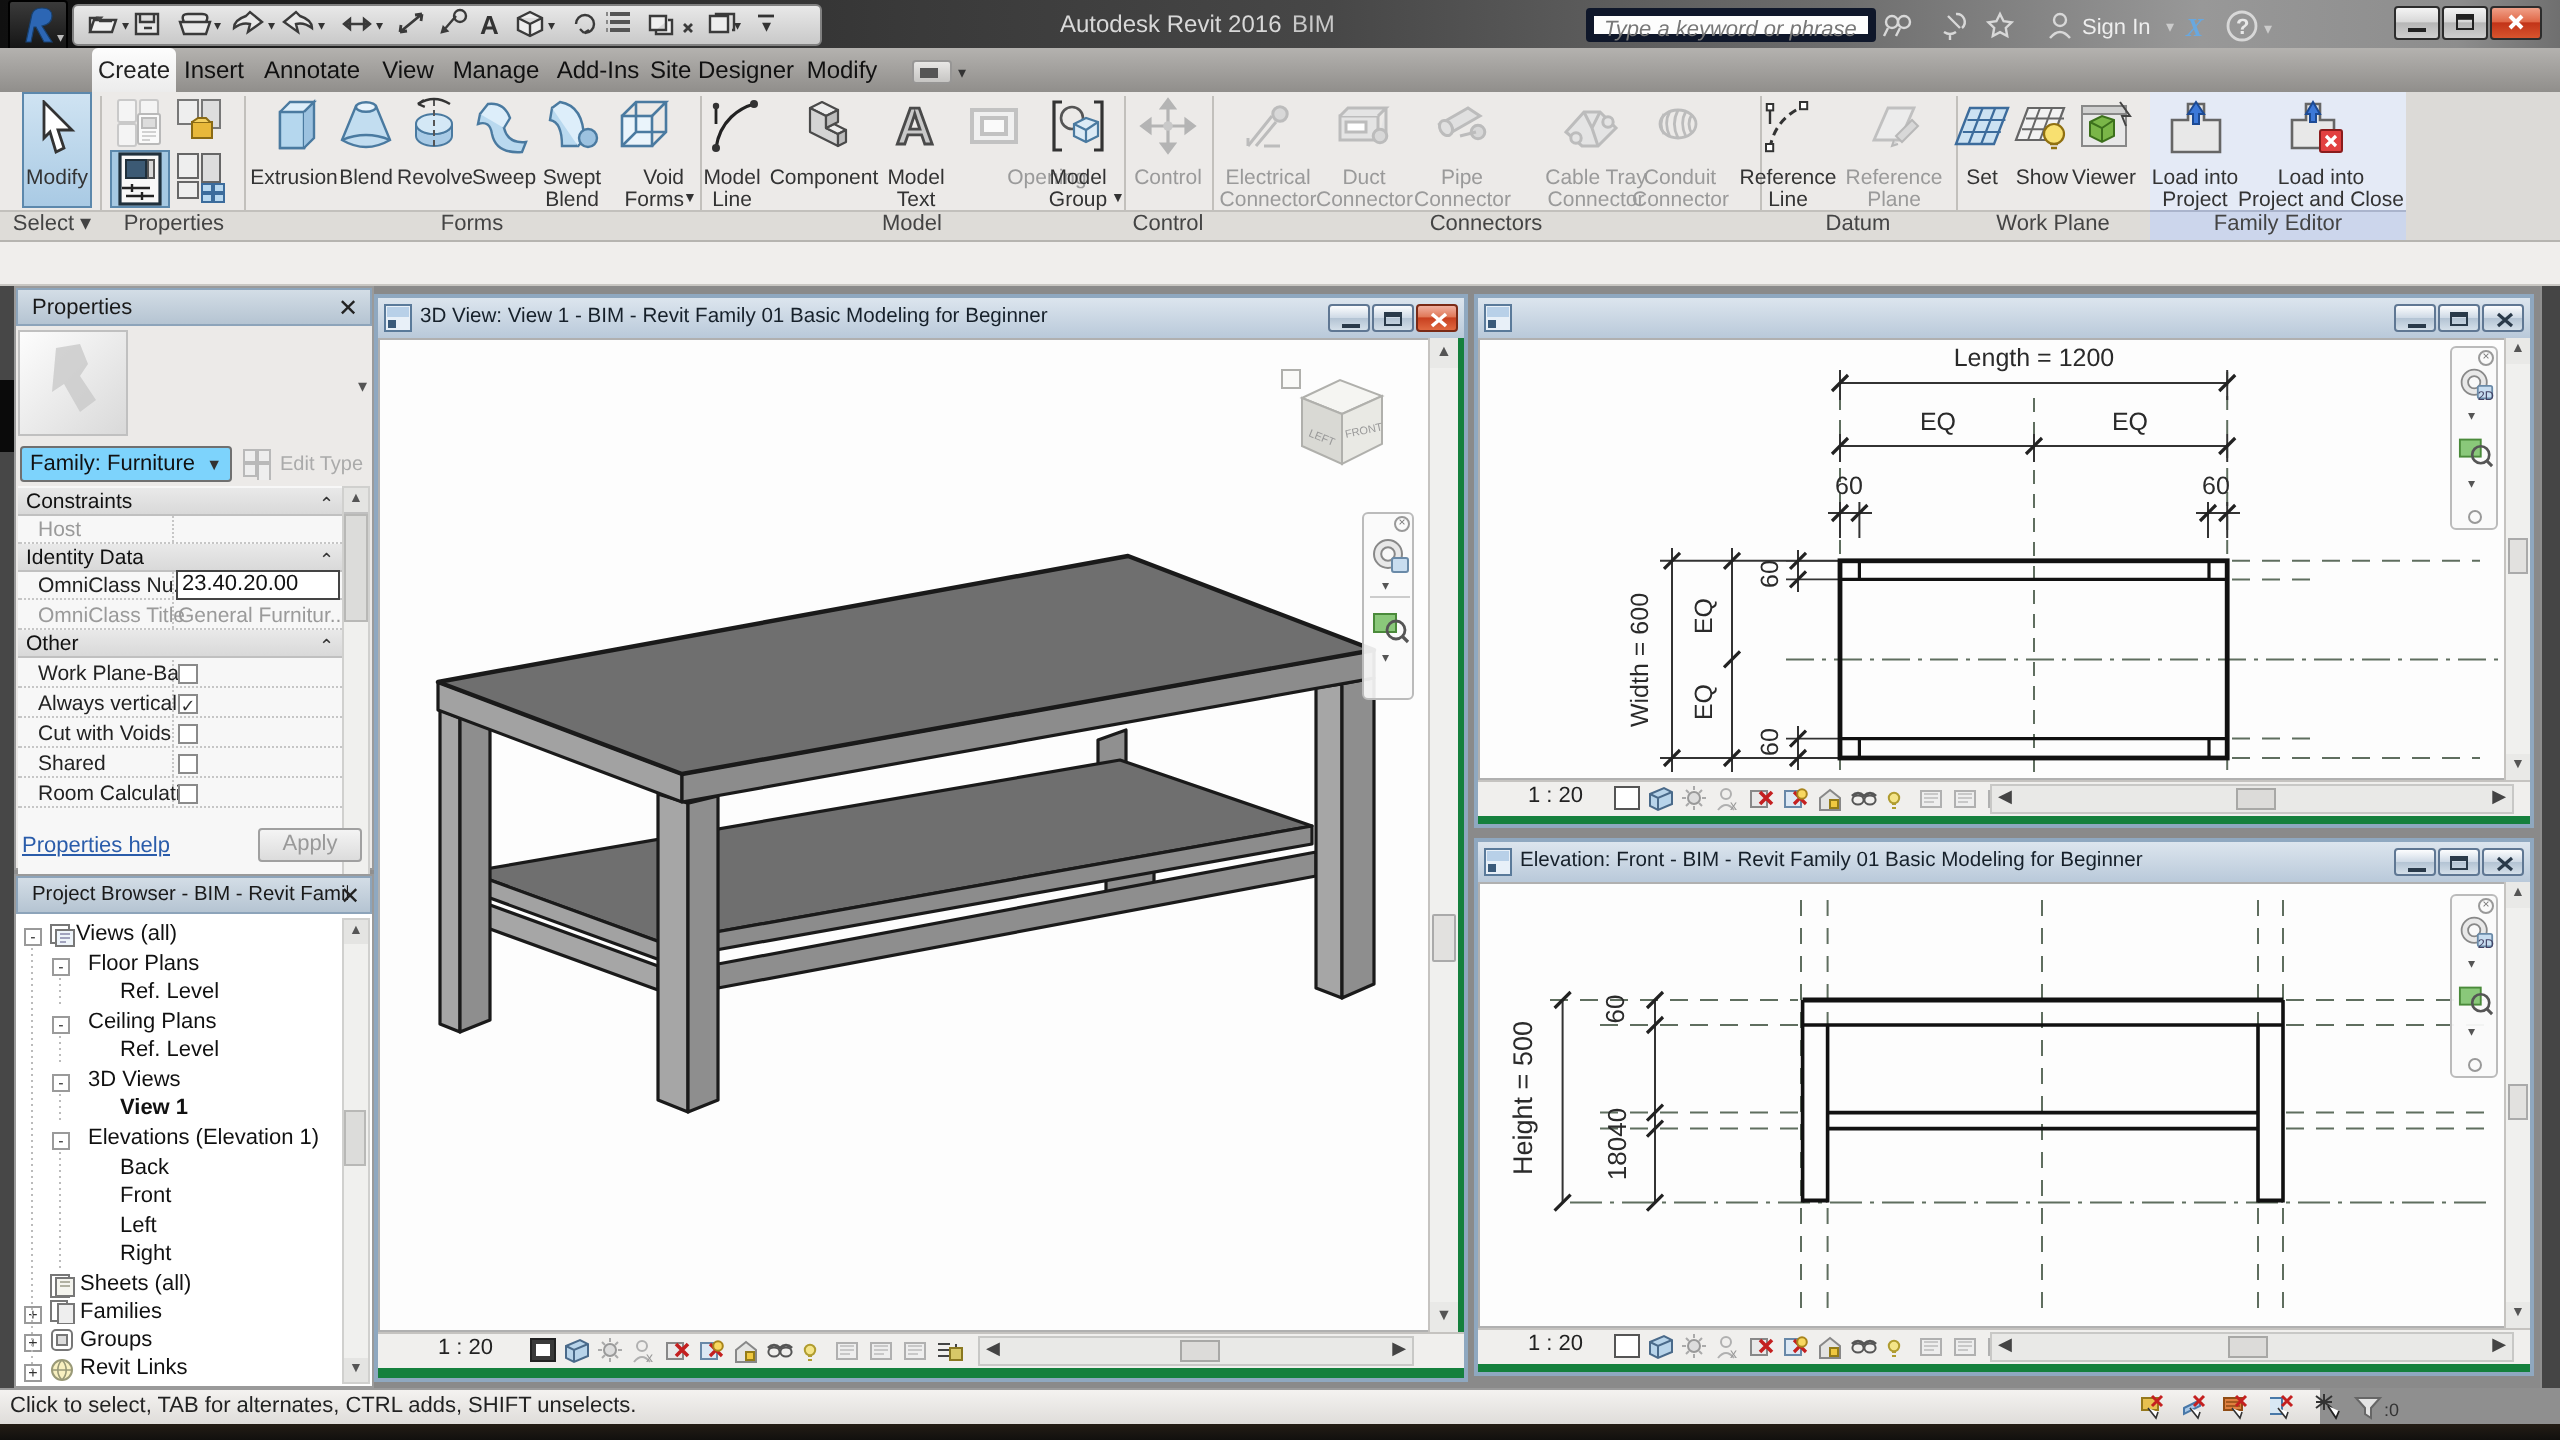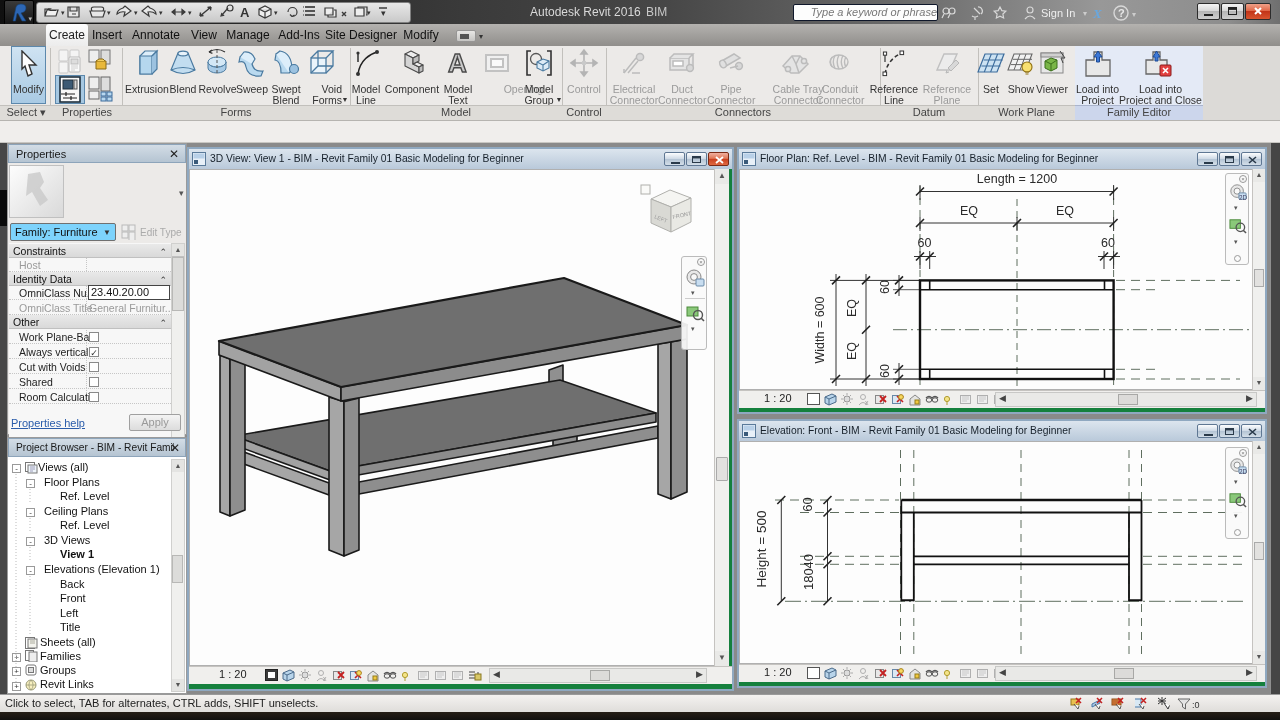--- a/index.html
+++ b/index.html
@@ -7,21 +7,21 @@
   .abs { position:absolute; }
   #stage { position:relative; width:1280px; height:720px; overflow:hidden; }
 
   
   #titlebar { left:0; top:0; width:1280px; height:24px;
     background:linear-gradient(90deg,#101010 0%,#272727 18%,#3a3a3a 36%,#474747 52%,#6e6e6e 72%,#989898 86%,#8d8d8d 96%,#6f6f6f 100%); }
   #rlogo { left:4px; top:0px; width:30px; height:26px; background:linear-gradient(180deg,#3a3a3a,#141414); border:1px solid #000; border-radius:2px; }
   #qat { left:36px; top:2px; width:375px; height:21px; background:linear-gradient(180deg,#e8e8e8,#c9c9c9); border:1px solid #808080; border-radius:3px; }
   #apptitle { left:530px; top:5px; color:#d8d8d8; font-size:12px; }
   #bimtitle { left:646px; top:5px; color:#c8c8c8; font-size:12px; }
-  #infocenter { left:793px; top:4px; width:145px; height:17px; background:#fdfdfd; border:1px solid #0f172a; border-radius:2px; color:#777; font-style:italic; font-size:11px; line-height:15px; padding-left:5px;text-align:right; }
+  #infocenter { left:793px; top:4px; width:145px; height:17px; background:#fdfdfd; border:4px solid #0f172a; border-radius:2px; color:#777; font-style:italic; font-size:11px; line-height:15px; padding-left:5px; }
 
   
   .winbtn { position:absolute; top:3px; height:17px; border:1px solid #2c2c2c; border-radius:2px;
     background:linear-gradient(180deg,#f4f4f4 0%,#d8d8d8 45%,#b6b6b6 50%,#cfcfcf 100%); color:#222; font-size:10px; text-align:center; line-height:15px; }
   #btnclose { background:linear-gradient(180deg,#f0a088 0%,#e06848 45%,#c23418 50%,#d8542e 100%); color:#fff; }
 
   
   #tabrow { left:0; top:24px; width:1280px; height:22px; background:linear-gradient(180deg,#b4b2af,#908e8b); }
   .tab { position:absolute; top:0; height:22px; color:#111; font-size:12px; line-height:22px; text-align:center; white-space:nowrap; }
   #tab-create { background:linear-gradient(180deg,#fdfdfd,#ececec); border-radius:3px 3px 0 0; color:#222; }
@@ -46,21 +46,21 @@
   
   #mdi { left:187px; top:143px; width:1083px; height:551px; background:#8a8a8a; }
   .vwin { position:absolute; border:2px solid #8fa8c0; background:#15803d; }
   .vtitle { position:absolute; left:0; top:0; right:0; height:20px; background:linear-gradient(180deg,#dce5ee,#b9c9da); font-size:10.3px; color:#16202a; line-height:19px; }
   .vctrl { position:absolute; left:0; right:0; height:17px; background:#f0efed; border-top:1px solid #c5c3c0; font-size:11px; color:#222; }
   .vsb { position:absolute; background:#f0f0ee; border-left:1px solid #c5c3c0; }
   .wbtns { position:absolute; top:3px; right:3px; }
   .wb { display:inline-block; width:21px; height:14px; border:1px solid #5f7793; border-radius:2px; background:linear-gradient(180deg,#fcfdfe,#cfdae6 48%,#b4c4d4 52%,#d4dfe9); margin-left:1px; vertical-align:top; }
 
   
-  #statusbar { left:0; top:694px; width:1280px; height:18px; background:linear-gradient(180deg,#f4f2f0,#dfddda); border-top:1px solid #9a9a9a; font-size:11px; color:#222; line-height:17px; }
+  #statusbar { left:0; top:694px; width:1160px; height:18px; background:linear-gradient(180deg,#f4f2f0,#dfddda); border-top:1px solid #9a9a9a; font-size:11px; color:#222; line-height:17px; }
 
   .prow { position:absolute; left:1px; width:162px; height:14px; font-size:10.5px; color:#222; line-height:14px; border-bottom:1px dotted #c6c6c6; }
   .prow.hdr { background:linear-gradient(180deg,#e9e9e9,#d9d9d9); color:#111; padding-left:4px; border-bottom:1px solid #c0c0c0; }
   .prow .pn { position:absolute; left:10px; white-space:nowrap; }
   .prow.g .pn, .prow .pv.g { color:#9a9a9a; }
   .prow .pv { position:absolute; left:80px; white-space:nowrap; color:#9a9a9a; }
   .prow .chev { position:absolute; right:6px; top:1px; font-size:9px; color:#333; letter-spacing:-2px; }
   .prow .cb { position:absolute; left:80px; top:1.5px; width:10px; height:10px; background:#fff; border:1px solid #8a8a8a; font-size:9px; line-height:10px; color:#333; text-align:center; }
   .prow::before { content:""; position:absolute; left:77px; top:0; bottom:0; border-left:1px dotted #c6c6c6; }
   .prow.hdr::before { display:none; }
@@ -496,21 +496,21 @@
         <div class="abs" style="left:35px;top:46px;">Ceiling Plans</div>
       <div class="abs" style="left:51px;top:60px;">Ref. Level</div>
       <div class="pm" style="left:17px;top:78px;">-</div>
         <div class="abs" style="left:35px;top:75px;">3D Views</div>
       <div class="abs" style="left:51px;top:89px;font-weight:bold;">View 1</div>
       <div class="pm" style="left:17px;top:107px;">-</div>
         <div class="abs" style="left:35px;top:104px;">Elevations (Elevation 1)</div>
       <div class="abs" style="left:51px;top:119px;">Back</div>
       <div class="abs" style="left:51px;top:133px;">Front</div>
       <div class="abs" style="left:51px;top:148px;">Left</div>
-      <div class="abs" style="left:51px;top:162px;">Title</div>
+      <div class="abs" style="left:51px;top:162px;">Right</div>
       <svg class="abs" style="left:16px;top:178px" width="13" height="12" viewBox="0 0 13 12">
           <rect x="0.5" y="0.5" width="9" height="11" fill="#fff" stroke="#777"></rect>
           <rect x="3" y="2" width="9" height="9" fill="#f4f4ee" stroke="#777"></rect>
           <path d="M5 4 h5 M5 6 h5" stroke="#998" stroke-width="0.8"></path>
         </svg>
         <div class="abs" style="left:31px;top:177px;">Sheets (all)</div>
       <div class="pm" style="left:3px;top:194px;">+</div>
         <svg class="abs" style="left:16px;top:191px" width="13" height="12" viewBox="0 0 13 12">
           <rect x="0.5" y="0.5" width="8" height="10" fill="#fff" stroke="#777"></rect>
           <rect x="4" y="2" width="8" height="10" fill="#eee" stroke="#777"></rect>
@@ -675,21 +675,21 @@
         <span style="position:absolute;right:3px;top:0px;font-size:9px;color:#444;">▶</span>
       </div>
     </div>
   </div>
 
   <div class="vwin" style="left:737px;top:147px;width:530px;height:267px;">
     <div class="vtitle"><svg style="position:absolute;left:3px;top:3px" width="14" height="14" viewBox="0 0 14 14">
           <rect x="0.5" y="0.5" width="13" height="13" fill="#e8f0f8" stroke="#5a7a9a"></rect>
           <rect x="1.5" y="1.5" width="11" height="5" fill="#b8d0e8"></rect>
           <rect x="2" y="8" width="4" height="4" fill="#3a5a7a"></rect>
-        </svg><span style="padding-left:21px">Floor Plan: Ref. Level - BIM - Revit Family 01 Basic Modeling for Beginner</span></div>
+        </svg></div>
     <div class="wbtns"><span class="wb"><svg width="21" height="14">
             <rect x="6" y="9" width="9" height="2" fill="#2a3a4a"></rect>
           </svg></span><span class="wb"><svg width="21" height="14">
             <rect x="5.5" y="3.5" width="8" height="6" fill="none" stroke="#2a3a4a"></rect>
             <rect x="5.5" y="3.5" width="8" height="2" fill="#2a3a4a"></rect>
           </svg></span><span class="wb"><svg width="21" height="14">
             <path d="M7 4 l7 6 m0 -6 l-7 6" stroke="#2a3a4a" stroke-width="1.6"></path>
           </svg></span></div>
     <div style="position:absolute;left:0;top:20px;width:513px;height:221px;background:#fdfdfd;border:1px solid #b0b0b0;border-right:none;"></div>
     <svg class="abs" style="left:1px;top:20px" width="512" height="220" id="svgplan">

